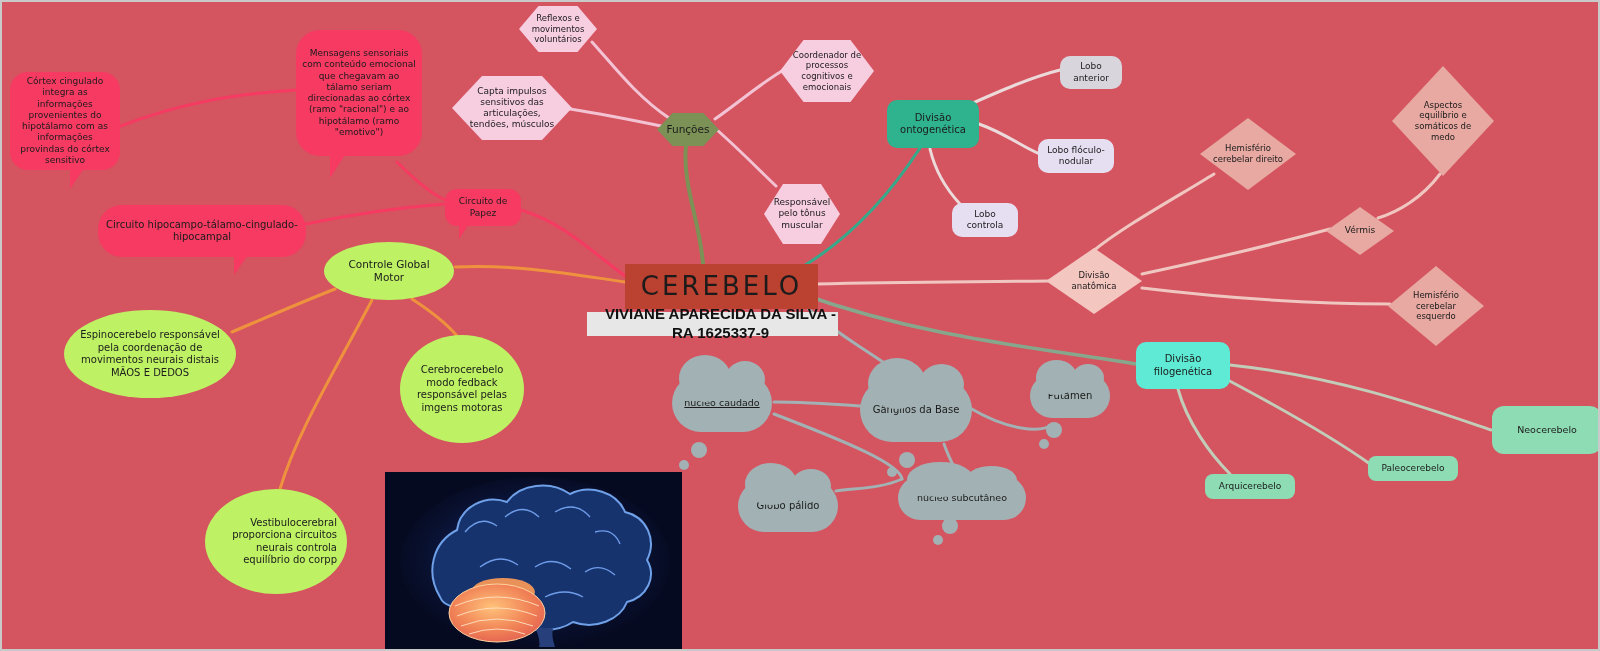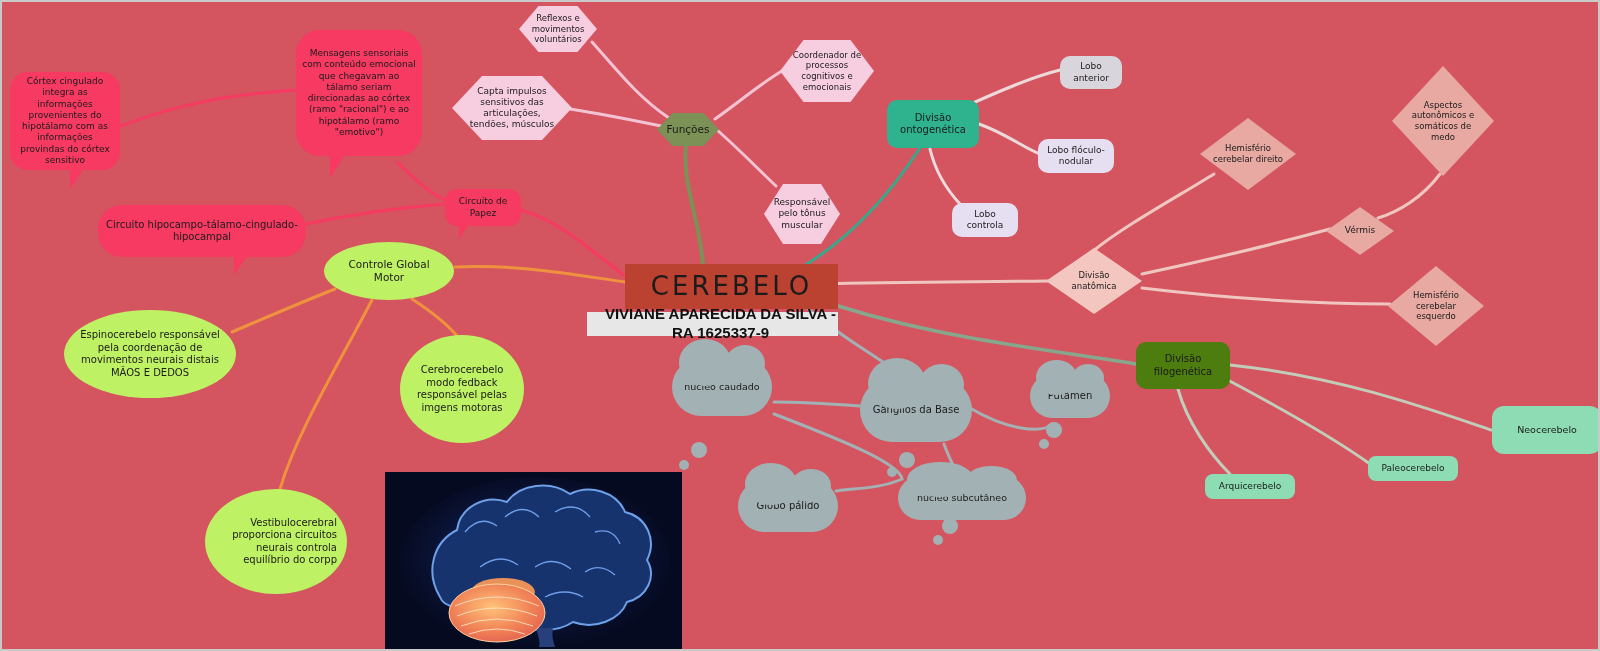--- a/index.html
+++ b/index.html
@@ -48,51 +48,51 @@
   
   .hex { background: #f7cde0; clip-path: polygon(25% 0%, 75% 0%, 100% 50%, 75% 100%, 25% 100%, 0% 50%);
          padding: 4px 12px; font-size: 8.5px; }
   #reflexos    { left: 517px; top: 4px;   width: 78px;  height: 46px; }
   #capta       { left: 450px; top: 74px;  width: 120px; height: 64px; font-size: 9px; }
   #coordenador { left: 778px; top: 38px;  width: 94px;  height: 62px; }
   #tonus       { left: 762px; top: 176px; width: 76px;  height: 60px; font-size: 9px; margin-top: 6px; }
   #funcoes-hex { left: 655px; top: 111px; width: 62px;  height: 33px; background: #7c9156; font-size: 10.5px; }
 
   
-  #cerebelo-box { left: 623px; top: 262px; width: 213px; height: 45px; background: #bb4130;
+  #cerebelo-box { left: 623px; top: 262px; width: 193px; height: 45px; background: #bb4130;
                   font-size: 26px; letter-spacing: 3px; }
   #credit-bar   { left: 585px; top: 310px; width: 251px; height: 24px; background: #e8e7e8;
                   font-family: "Liberation Sans", sans-serif; font-size: 15px; font-weight: bold; color: #111; padding-left: 16px; }
 
   
   .rnode { border-radius: 10px; padding: 4px; font-size: 9px; }
   #ontogenetica { left: 885px;  top: 98px;  width: 92px;  height: 48px; background: #2fb28e; font-size: 10px; }
   #lobo-anterior{ left: 1058px; top: 54px;  width: 62px;  height: 33px; background: #d8d6dc; }
   #lobo-floculo { left: 1036px; top: 137px; width: 76px;  height: 34px; background: #e6dff2; }
   #lobo-posterior{ left: 950px; top: 201px; width: 66px;  height: 34px; background: #e6dff2; }
-  #filogenetica { left: 1134px; top: 340px; width: 94px;  height: 47px; background: #4d7c0f; font-size: 10px; }
+  #filogenetica { left: 1134px; top: 340px; width: 94px;  height: 47px; background: #5eead4; font-size: 10px; }
   #neocerebelo  { left: 1490px; top: 404px; width: 110px; height: 48px; background: #8edcb4; font-size: 9.5px; border-radius: 12px; }
   #paleocerebelo{ left: 1366px; top: 454px; width: 90px;  height: 25px; background: #8edcb4; border-radius: 8px; }
   #arquicerebelo{ left: 1203px; top: 472px; width: 90px;  height: 25px; background: #8edcb4; border-radius: 8px; }
 
   
   .diamond { clip-path: polygon(50% 0, 100% 50%, 50% 100%, 0 50%); background: #e7a9a2; font-size: 8.5px; padding: 12px; }
   #anatomica    { left: 1044px; top: 246px; width: 96px;  height: 66px; background: #f3c6c0; }
   #hemi-direito { left: 1198px; top: 116px; width: 96px;  height: 72px; }
   #aspectos     { left: 1390px; top: 64px;  width: 102px; height: 110px; }
   #vermis       { left: 1324px; top: 205px; width: 68px;  height: 48px; font-size: 9px; }
   #hemi-esquerdo{ left: 1386px; top: 264px; width: 96px;  height: 80px; }
 
   
   .cloud { background: #a2b1b3; border-radius: 45px; font-size: 9.5px; padding: 8px; }
   .cloud::before { content: ""; position: absolute; background: inherit; width: 52%; height: 80%;
                    border-radius: 50%; top: -32%; left: 7%; }
   .cloud::after  { content: ""; position: absolute; background: inherit; width: 40%; height: 64%;
                    border-radius: 50%; top: -22%; right: 7%; }
-  #caudado    { left: 670px; top: 356px; width: 100px; height: 58px; }
+  #caudado    { left: 670px; top: 372px; width: 100px; height: 58px; text-decoration: underline; }
   #ganglios   { left: 858px; top: 376px; width: 112px; height: 64px; font-size: 10px; }
   #putamen    { left: 1028px; top: 372px; width: 80px;  height: 44px; font-size: 10px; }
   #globo      { left: 736px; top: 478px; width: 100px; height: 52px; font-size: 10px; }
   #subcutaneo { left: 896px; top: 474px; width: 128px; height: 44px; }
 
   
   #brain-image { position: absolute; left: 383px; top: 470px; width: 297px; height: 179px; }
 </style>
 </head>
 <body>
@@ -169,21 +169,21 @@
   <div class="node" id="cerebelo-box">CEREBELO</div>
   <div class="node" id="credit-bar">VIVIANE APARECIDA DA SILVA - RA 1625337-9</div>
 
   <div class="node rnode" id="ontogenetica">Divisão ontogenética</div>
   <div class="node rnode" id="lobo-anterior">Lobo anterior</div>
   <div class="node rnode" id="lobo-floculo">Lobo flóculo-nodular</div>
   <div class="node rnode" id="lobo-posterior">Lobo controla</div>
 
   <div class="node diamond" id="anatomica">Divisão anatômica</div>
   <div class="node diamond" id="hemi-direito">Hemisfério cerebelar direito</div>
-  <div class="node diamond" id="aspectos">Aspectos autonômicos e somáticos de medo</div>
+  <div class="node diamond" id="aspectos">Aspectos equilíbrio e somáticos de medo</div>
   <div class="node diamond" id="vermis">Vérmis</div>
   <div class="node diamond" id="hemi-esquerdo">Hemisfério cerebelar esquerdo</div>
 
   <div class="node rnode" id="filogenetica">Divisão filogenética</div>
   <div class="node rnode" id="neocerebelo">Neocerebelo</div>
   <div class="node rnode" id="paleocerebelo">Paleocerebelo</div>
   <div class="node rnode" id="arquicerebelo">Arquicerebelo</div>
 
   <div class="node cloud" id="caudado">nucleo caudado</div>
   <div class="node cloud" id="ganglios">Gânglios da Base</div>

